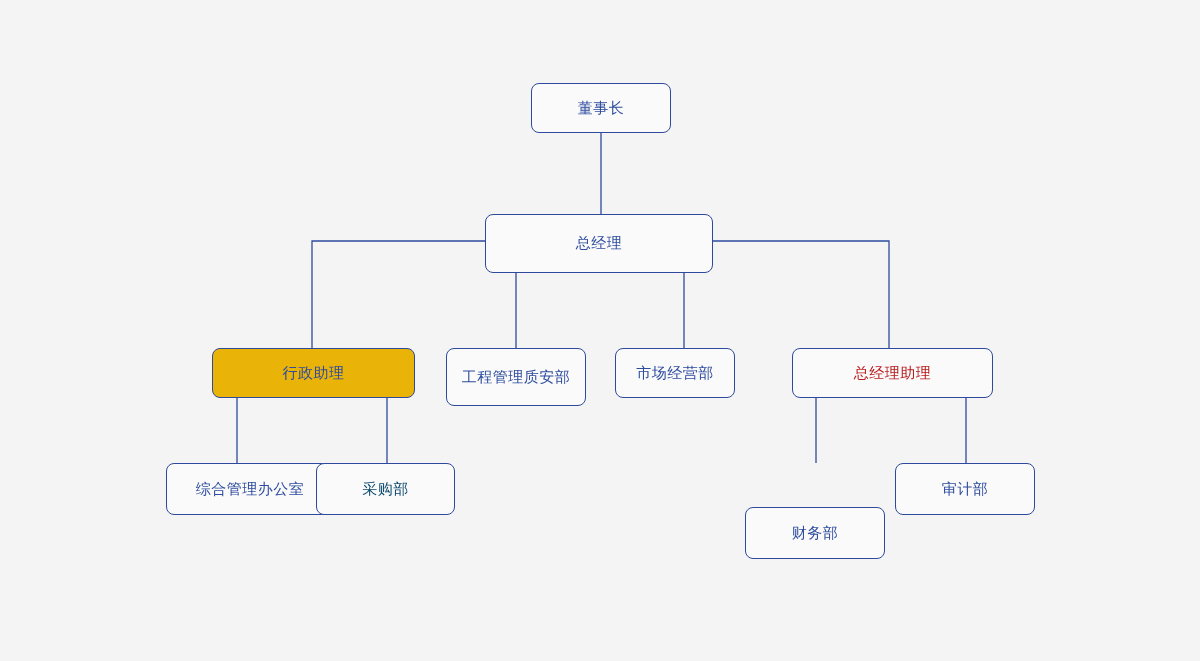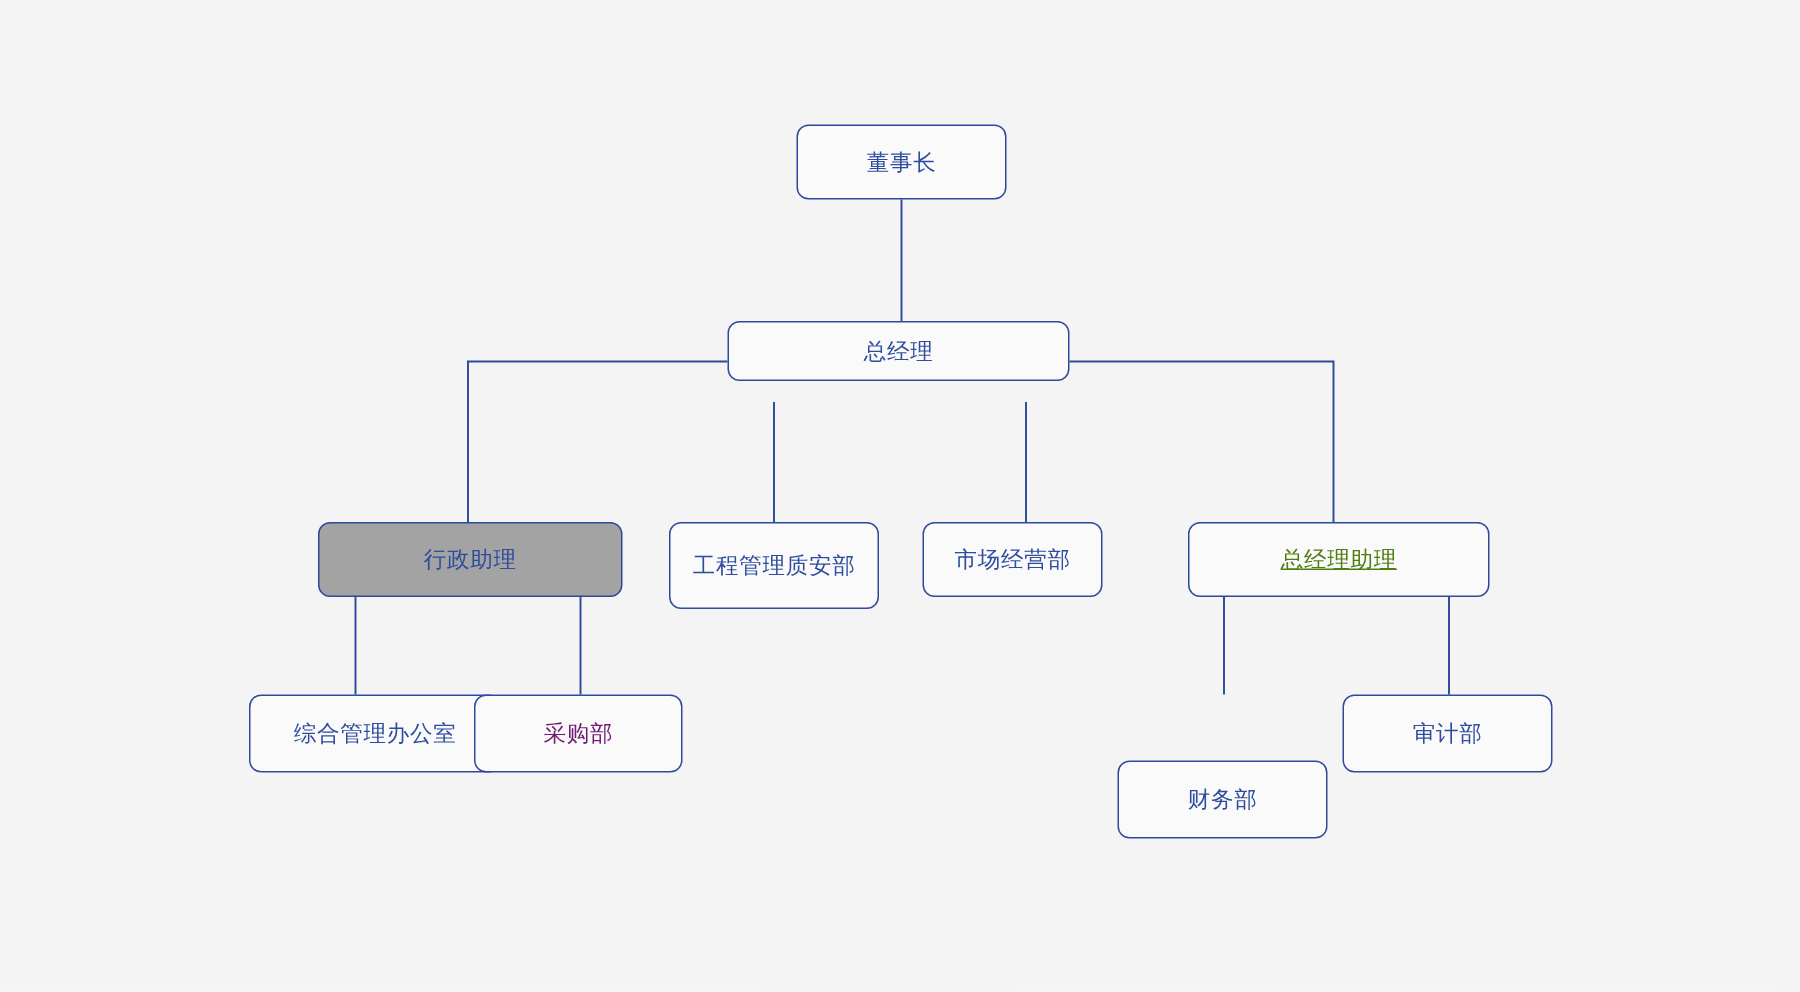--- a/index.html
+++ b/index.html
@@ -54,39 +54,39 @@
       <polyline points="713,241 889,241 889,348" stroke="#2e4a9c"></polyline>
       <polyline points="237,398 237,463" stroke="#2e4a9c"></polyline>
       <polyline points="387,398 387,463" stroke="#2e4a9c"></polyline>
       <polyline points="816,398 816,463" stroke="#2e4a9c"></polyline>
       <polyline points="966,398 966,463" stroke="#2e4a9c"></polyline>
     </svg>
   <div id="node-layer">
       <div class="org-node" style="left: 531px; top: 83px; width: 140px; height: 50px; background: rgb(250, 250, 251); border-color: rgb(46, 74, 156); color: rgb(47, 77, 158);">
         <span>董事长</span>
       </div>
-      <div class="org-node" style="left: 485px; top: 214px; width: 228px; height: 40px; background: rgb(250, 250, 251); border-color: rgb(46, 74, 156); color: rgb(47, 77, 158);">
+      <div class="org-node" style="left: 485px; top: 214px; width: 228px; height: 59px; background: rgb(250, 250, 251); border-color: rgb(46, 74, 156); color: rgb(47, 77, 158);">
         <span>总经理</span>
       </div>
-      <div class="org-node" style="left: 212px; top: 348px; width: 203px; height: 50px; background: #a3a3a3; border-color: rgb(46, 74, 156); color: rgb(47, 77, 158);">
+      <div class="org-node" style="left: 212px; top: 348px; width: 203px; height: 50px; background: #eab308; border-color: rgb(46, 74, 156); color: rgb(47, 77, 158);">
         <span>行政助理</span>
       </div>
       <div class="org-node" style="left: 446px; top: 348px; width: 140px; height: 58px; background: rgb(250, 250, 251); border-color: rgb(46, 74, 156); color: rgb(47, 77, 158);">
         <span>工程管理质安部</span>
       </div>
       <div class="org-node" style="left: 615px; top: 348px; width: 120px; height: 50px; background: rgb(250, 250, 251); border-color: rgb(46, 74, 156); color: rgb(47, 77, 158);">
         <span>市场经营部</span>
       </div>
-      <div class="org-node" style="left: 792px; top: 348px; width: 201px; height: 50px; background: rgb(250, 250, 251); border-color: rgb(46, 74, 156); color: #4d7c0f; text-decoration: underline;">
+      <div class="org-node" style="left: 792px; top: 348px; width: 201px; height: 50px; background: rgb(250, 250, 251); border-color: rgb(46, 74, 156); color: #b91c1c;">
         <span>总经理助理</span>
       </div>
       <div class="org-node" style="left: 166px; top: 463px; width: 168px; height: 52px; background: rgb(250, 250, 251); border-color: rgb(46, 74, 156); color: rgb(47, 77, 158);">
         <span>综合管理办公室</span>
       </div>
-      <div class="org-node" style="left: 316px; top: 463px; width: 139px; height: 52px; background: rgb(250, 250, 251); border-color: rgb(46, 74, 156); color: #701a75;">
+      <div class="org-node" style="left: 316px; top: 463px; width: 139px; height: 52px; background: rgb(250, 250, 251); border-color: rgb(46, 74, 156); color: #0c4a6e;">
         <span>采购部</span>
       </div>
       <div class="org-node" style="left: 745px; top: 463px; width: 140px; height: 52px; background: rgb(250, 250, 251); border-color: rgb(46, 74, 156); color: rgb(47, 77, 158); margin-top: 44px;">
         <span>财务部</span>
       </div>
       <div class="org-node" style="left: 895px; top: 463px; width: 140px; height: 52px; background: rgb(250, 250, 251); border-color: rgb(46, 74, 156); color: rgb(47, 77, 158); text-align: right;">
         <span>审计部</span>
       </div>
     </div>
 </div>

